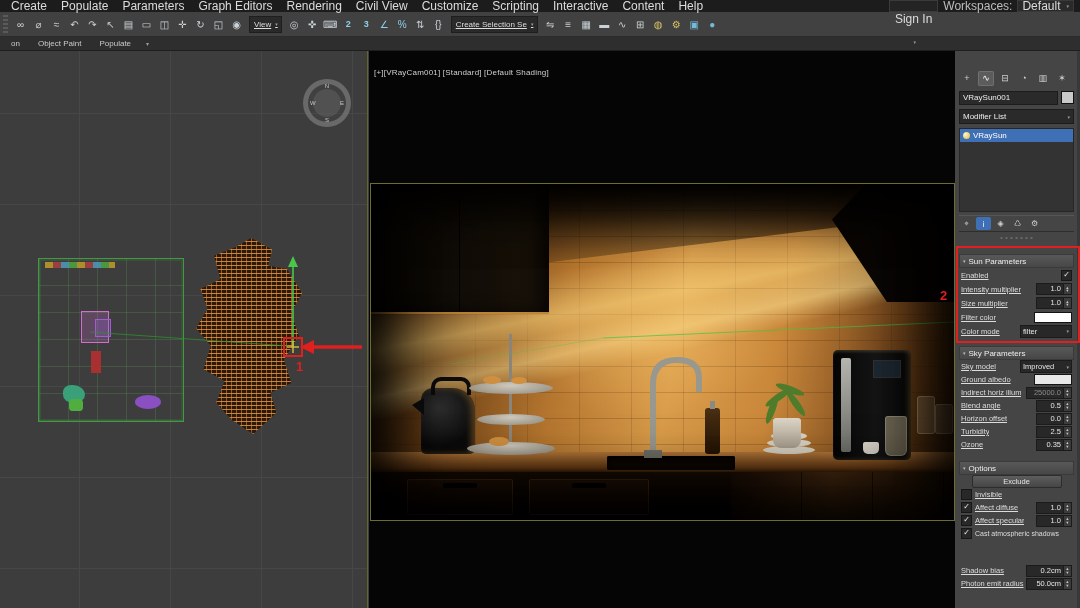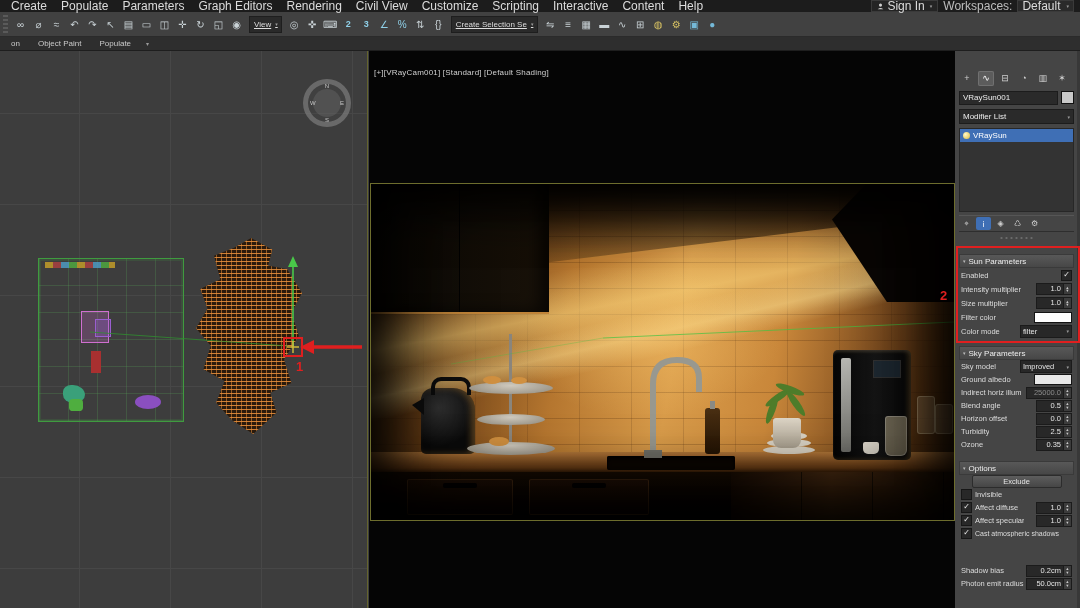--- a/index.html
+++ b/index.html
@@ -3,21 +3,21 @@
 <meta charset="utf-8">
 <style>
   html,body{margin:0;padding:0;background:#000;font-family:"Liberation Sans",sans-serif;}
   .screen{position:relative;width:1080px;height:608px;overflow:hidden;background:#3d3d3d;}
 
   
   .menubar{position:absolute;left:0;top:0;width:1080px;height:12px;background:#1c1c1c;display:flex;align-items:center;font-size:12px;color:#dcdcdc;z-index:40;}
   .menus{display:flex;padding-left:4px;}
   .menu-item{padding:0 7px;white-space:nowrap;cursor:default;}
   .menubar-right{margin-left:auto;display:flex;align-items:center;gap:5px;padding-right:6px;}
-  .signin{display:flex;align-items:center;gap:3px;border:1px solid #3a3a3a;background:#242424;padding:0 5px;height:10px;line-height:10px;}
+  .signin{display:flex;align-items:center;gap:13px;border:1px solid #3a3a3a;background:#242424;padding:0 5px;height:10px;line-height:10px;flex-direction:column;}
   .signin:after{content:"▾";font-size:5px;color:#999;margin-left:2px;}
   .ws-label{color:#bdbdbd;}
   .ws-box{border:1px solid #3a3a3a;background:#2a2a2a;padding:0 4px;height:10px;line-height:10px;display:flex;align-items:center;gap:6px;}
   .ws-box:after{content:"▾";font-size:5px;color:#999;}
 
   
   .toolbar{position:absolute;left:0;top:12px;width:1080px;height:24px;background:#414141;border-bottom:1px solid #2b2b2b;display:flex;align-items:center;padding-left:3px;gap:1px;z-index:39;overflow:hidden;}
   .tb-handle{width:5px;height:18px;background:repeating-linear-gradient(180deg,#5a5a5a 0 2px,transparent 2px 4px);margin-right:3px;}
   .tb-icon{width:17px;height:17px;display:flex;align-items:center;justify-content:center;font-size:10px;color:#c9d2d6;border-radius:2px;flex:0 0 auto;}
   .tb-icon[data-name^="snap-toggle"]{color:#8fd0e8;font-weight:bold;font-size:9px;}
@@ -130,21 +130,21 @@
   .p-stacktools{display:flex;gap:2px;height:15px;align-items:center;border-top:1px solid #565656;border-bottom:1px solid #2e2e2e;margin-bottom:2px;}
   .st-icon{width:15px;height:13px;display:flex;align-items:center;justify-content:center;font-size:8px;color:#cfcfcf;border-radius:2px;}
   .st-icon.active{background:var(--sel);color:#fff;}
   .p-grip{height:8px;background:radial-gradient(circle,#6a6a6a 1px,transparent 1.2px);background-size:5px 4px;background-position:center;background-repeat:repeat-x;margin:0 40px;}
   .rollouts{margin-top:12px;}
   .rhead{height:14px;background:linear-gradient(#585858,#474747);border:1px solid #3a3a3a;display:flex;align-items:center;gap:3px;font-size:8px;color:#ececec;padding:0 3px;box-sizing:border-box;}
   .rhead:before{content:"▾";font-size:5px;color:#bbb;}
   .mt8{margin-top:8px;} .mt10{margin-top:10px;}
   .prow{display:flex;align-items:center;height:14px;font-size:7.5px;color:#dcdcdc;padding:0 2px;box-sizing:border-box;}
   .compact .prow{height:13px;}
-  .plbl{white-space:nowrap;overflow:hidden;}
+  .plbl{white-space:nowrap;overflow:hidden;text-decoration:underline;}
   .spin{margin-left:auto;display:flex;align-items:stretch;flex:0 0 auto;}
   .num{width:22px;background:#282828;border:1px solid #1b1b1b;color:#e4e4e4;text-align:right;font-size:7.5px;line-height:10px;height:10px;padding:0 2px;white-space:nowrap;}
   .wide .num{width:32px;}
   .num.disabled{color:#8b8b8b;}
   .sarr{width:7px;background:#3c3c3c;border:1px solid #1b1b1b;border-left:none;display:flex;flex-direction:column;align-items:center;justify-content:center;line-height:3.2px;font-size:4.5px;color:#c9c9c9;}
   .sarr:before{content:"▴";} .sarr:after{content:"▾";}
   .chk{width:9px;height:9px;background:#282828;border:1px solid #171717;font-size:8px;line-height:8px;text-align:center;color:#e9e9e9;flex:0 0 auto;}
   .chk.right{margin-left:auto;}
   .chk.lead{margin-right:3px;}
   .swatch{margin-left:auto;width:36px;height:9px;border:1px solid #141414;background:#fff;}

